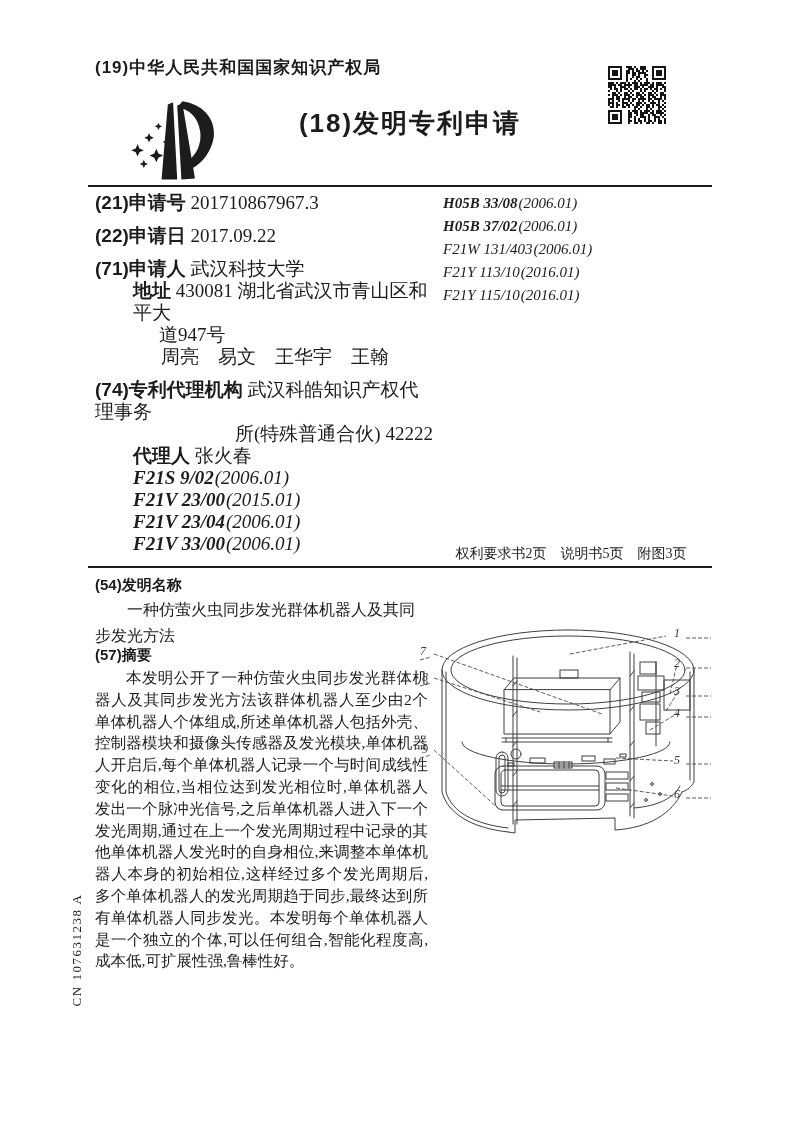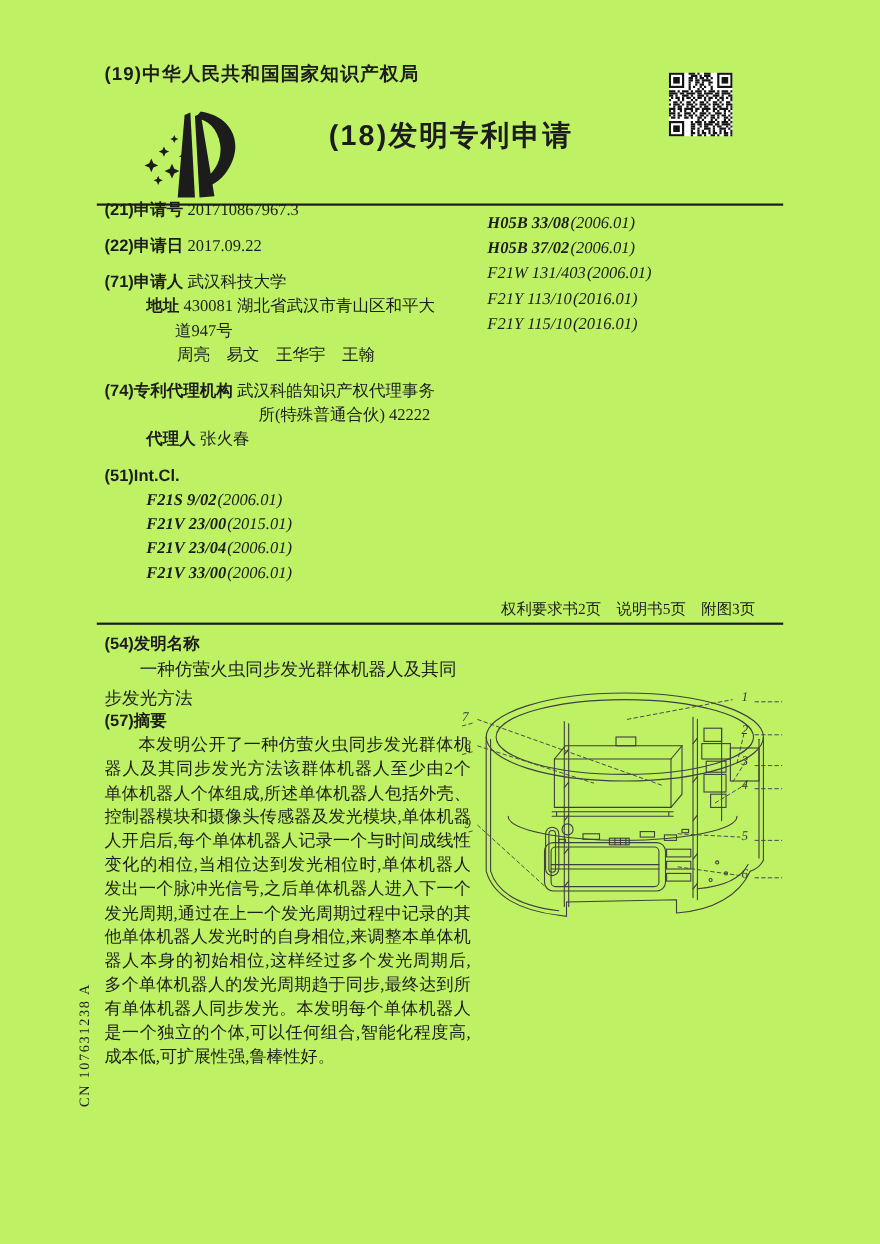--- a/index.html
+++ b/index.html
@@ -1,19 +1,19 @@
 <!DOCTYPE html>
 <html><head>
 <meta charset="utf-8">
 <style>
   * { margin:0; padding:0; box-sizing:border-box; }
   html,body { background:#e8e8e8; }
   .page {
     position:relative; width:800px; height:1131px; margin:0 auto;
-    background:#bef264; overflow:hidden; color:#1c1c1c;
+    background:#ffffff; overflow:hidden; color:#1c1c1c;
     font-family:"Liberation Serif", serif;
   }
   .serif { font-family:"Liberation Serif", serif; }
 
   
   .office-line { position:absolute; left:95px; top:56px; font-size:17px; font-weight:bold;
                  font-family:"Liberation Sans", sans-serif; letter-spacing:1px; }
   .qr { position:absolute; left:608px; top:66px; width:58px; height:58px; }
   .logo { position:absolute; left:124px; top:96px; width:96px; height:92px; }
   .doc-type { position:absolute; left:270px; top:106px; width:280px; text-align:center;
@@ -21,21 +21,21 @@
               letter-spacing:2px; }
   .pub-block { position:absolute; left:498px; top:139px; font-size:15px; line-height:23px; white-space:nowrap; }
   .pub-block .lbl { font-weight:bold; font-family:"Liberation Sans", sans-serif; }
   .pub-block .val { font-family:"Liberation Serif", serif; margin-left:4px; }
 
   .rule { position:absolute; left:88px; width:624px; height:2px; background:#1c1c1c; }
   .rule1 { top:185px; }
   .rule2 { top:566px; }
 
   
-  .col-left { position:absolute; left:95px; top:180px; width:340px; font-size:15px; line-height:22px; }
+  .col-left { position:absolute; left:95px; top:192px; width:340px; font-size:19px; line-height:22px; }
   .col-left .lbl { font-weight:bold; font-family:"Liberation Sans", sans-serif; }
   .col-left .row { margin-top:11px; }
   .col-left .row:first-child { margin-top:0; }
   .col-left .cont { margin-top:0; }
   .ind1 { padding-left:38px; }
   .ind2 { padding-left:64px; }
   .ind3 { padding-left:66px; }
   .ind4 { padding-left:140px; }
 
   .col-right { position:absolute; left:443px; top:192px; width:270px; font-size:15px; line-height:23px; }
@@ -162,23 +162,20 @@
     <div class="cont ind3">周亮　易文　王华宇　王翰</div>
     <div class="row">
       <span class="lbl">(74)专利代理机构</span>
       <span class="serif">武汉科皓知识产权代理事务</span>
     </div>
     <div class="cont ind4">所(特殊普通合伙) 42222</div>
     <div class="cont ind1">
       <span class="lbl">代理人</span>
       <span class="serif">张火春</span>
     </div>
-    <div class="row">
-      <span class="lbl">(51)Int.Cl.</span>
-    </div>
     <div class="cont ind1 code-line"><span class="code-c">F21S 9/02</span><span class="code-v">(2006.01)</span></div>
     <div class="cont ind1 code-line"><span class="code-c">F21V 23/00</span><span class="code-v">(2015.01)</span></div>
     <div class="cont ind1 code-line"><span class="code-c">F21V 23/04</span><span class="code-v">(2006.01)</span></div>
     <div class="cont ind1 code-line"><span class="code-c">F21V 33/00</span><span class="code-v">(2006.01)</span></div>
   </div>
 
   <div class="col-right">
     <div class="code-line"><span class="code-c">H05B 33/08</span><span class="code-v">(2006.01)</span></div>
     <div class="code-line"><span class="code-c">H05B 37/02</span><span class="code-v">(2006.01)</span></div>
     <div class="code-line"><span class="code-c">F21W 131/403</span><span class="code-v">(2006.01)</span></div>

